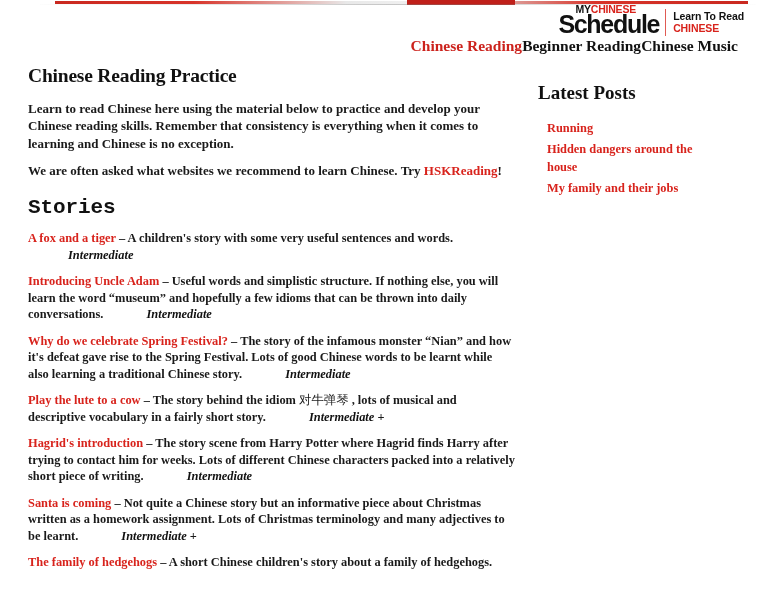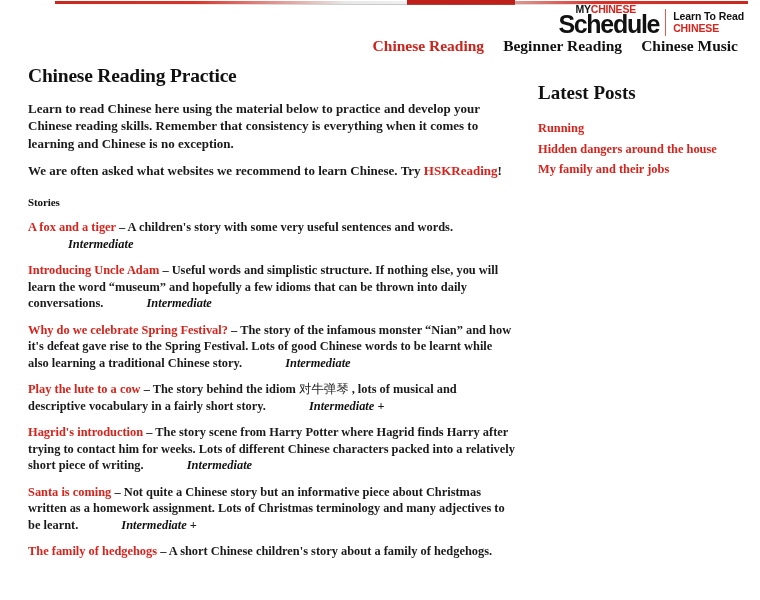--- a/index.html
+++ b/index.html
@@ -112,21 +112,20 @@
     font-size: 10.5px;
     font-weight: bold;
     color: #d8231c;
     letter-spacing: -0.1px;
     display: block;
   }
 
   .nav {
     display: flex;
     align-items: center;
-    gap: 19px;
     padding-right: 6px;
   }
   .nav-item {
     font-size: 15.5px;
     font-weight: bold;
     color: #111111;
     text-decoration: none;
     white-space: nowrap;
     cursor: pointer;
   }
@@ -151,25 +150,26 @@
   }
 
   h1.page-title {
     font-size: 19.5px;
     font-weight: bold;
     margin: 13px 0 13px 0;
     letter-spacing: -0.2px;
     color: #111111;
   }
   h2.section-title {
-    font-size: 11px;
+    font-size: 21px;
     font-weight: bold;
     margin: 17px 0 11px 0;
     color: #111111;
     letter-spacing: -0.1px;
+    font-family: Liberation Mono, monospace;
   }
   p.intro {
     font-size: 13px;
     font-weight: bold;
     line-height: 1.33;
     margin: 0 0 10px 0;
     color: #1a1a1a;
   }
   .entry {
     font-size: 12.4px;
@@ -194,21 +194,21 @@
   .cn { font-family: "DejaVu Sans", sans-serif; font-weight: normal; }
 
   .sidebar h3 {
     font-size: 19px;
     font-weight: bold;
     margin: 0 0 14px 0;
     color: #111111;
   }
   .sidebar-list {
     list-style: none;
-    margin: 0;
+    margin: 9px;
     padding: 0;
   }
   .sidebar-list li {
     margin-bottom: 2px;
   }
   .sidebar-list a {
     font-size: 12.4px;
     font-weight: bold;
     color: #d8231c;
     text-decoration: none;

